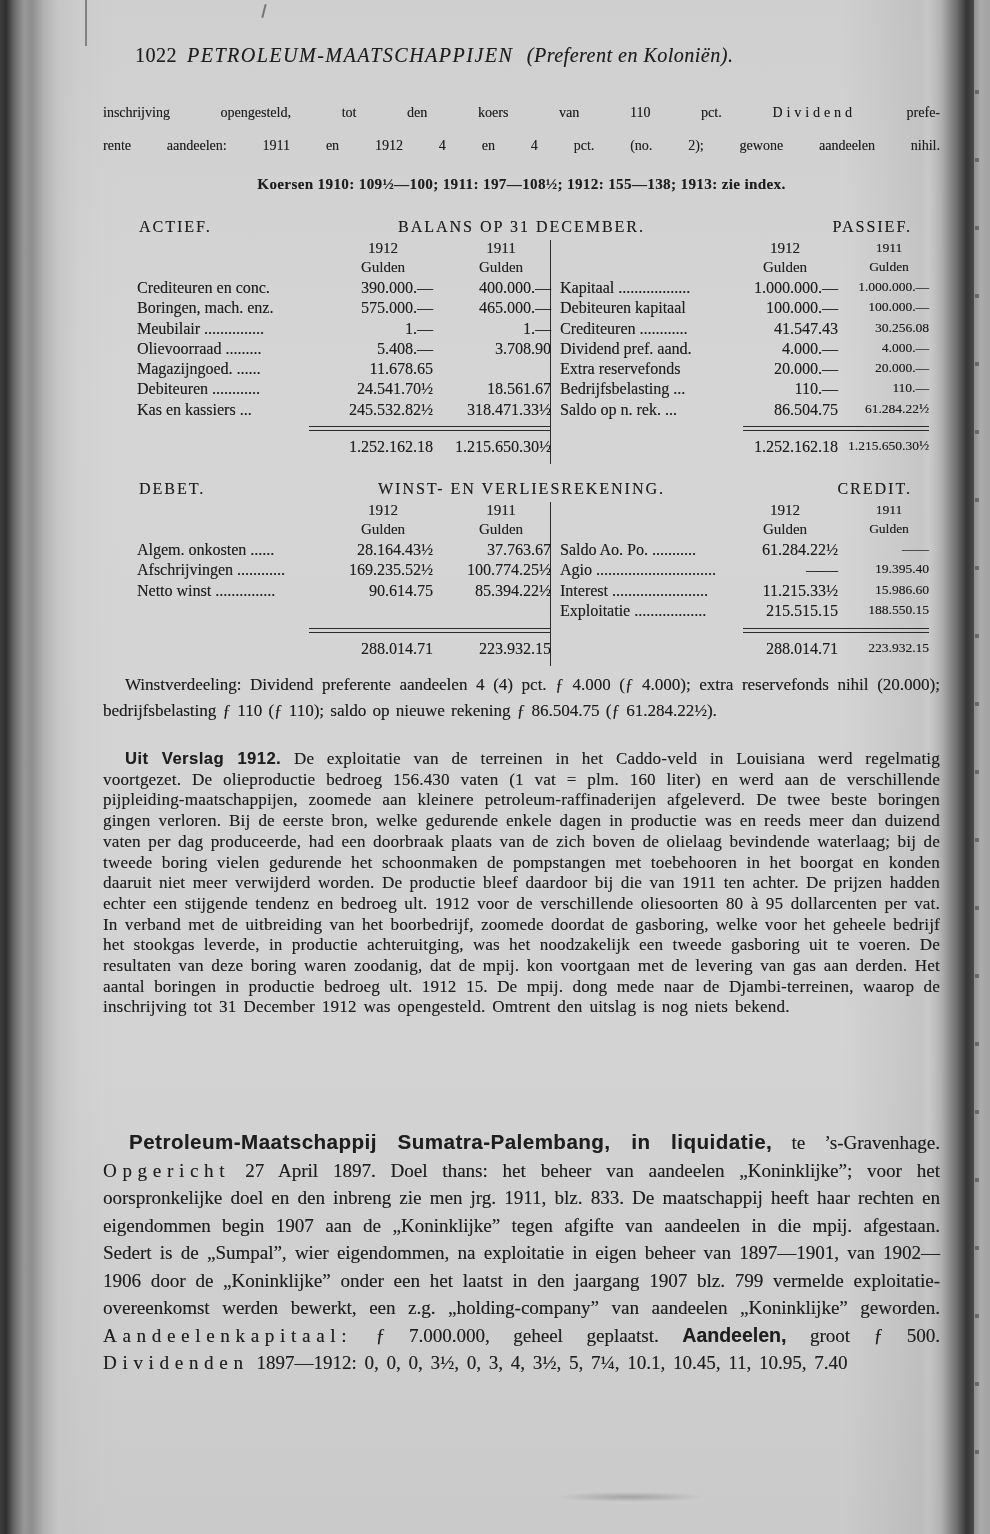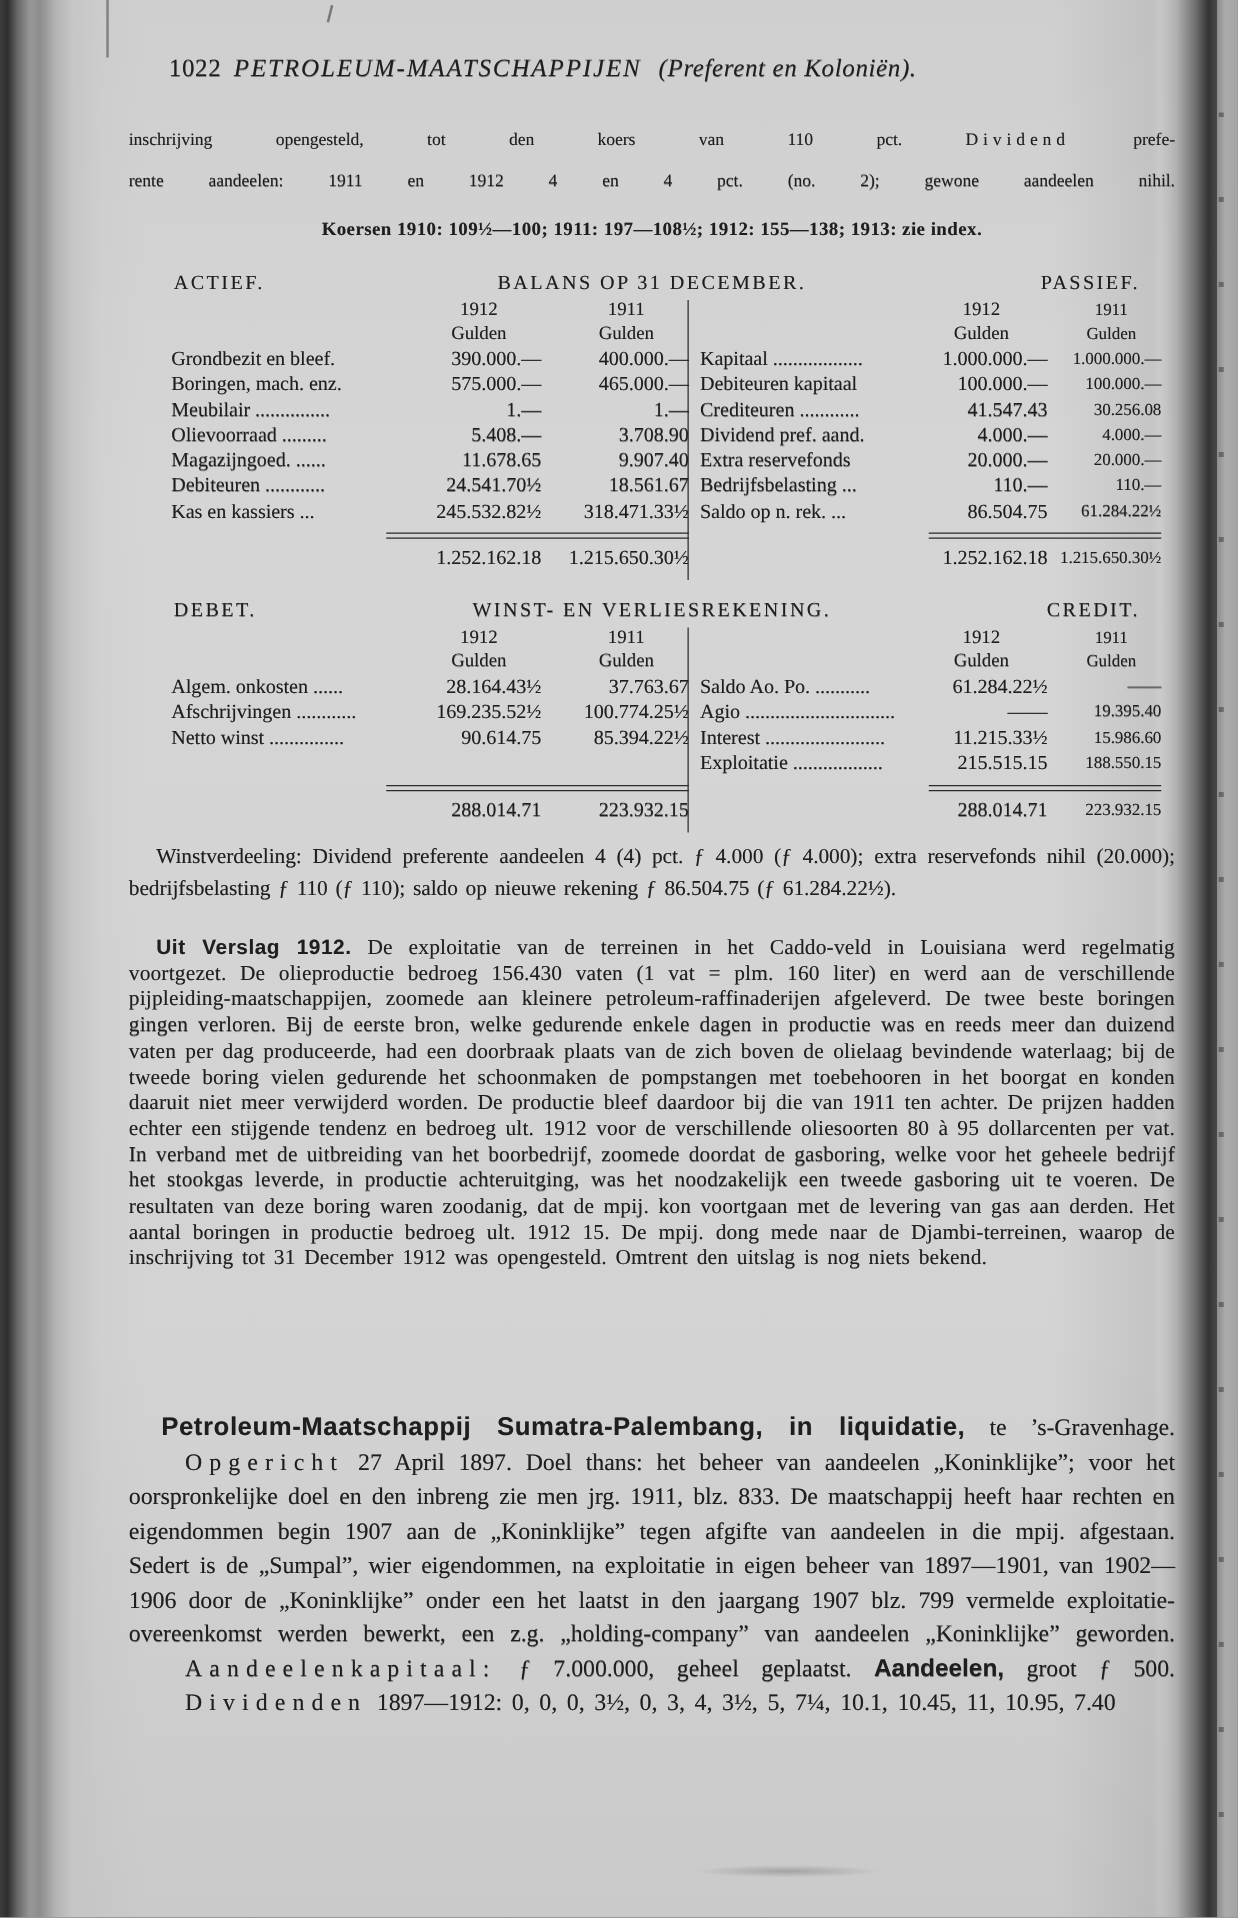--- a/index.html
+++ b/index.html
@@ -68,21 +68,21 @@
   
   .winstv{position:absolute;left:0;top:672px;width:837px;margin:0;font-size:17px;line-height:25.5px;
     text-align:justify;text-indent:22px;word-spacing:2px;}
   .verslag{position:absolute;left:0;top:748px;width:837px;margin:0;font-size:17px;line-height:20.7px;
     text-align:justify;text-indent:22px;word-spacing:2.5px;letter-spacing:0.2px;}
   .vhead{font-family:"Liberation Sans",sans-serif;font-size:16.5px;letter-spacing:0.5px;}
   .company{position:absolute;left:0;top:1128px;width:837px;margin:0;font-size:19px;line-height:27.5px;
     text-align:justify;text-indent:26px;word-spacing:3px;}
   .coname{font-family:"Liberation Sans",sans-serif;font-size:20.5px;letter-spacing:0.5px;}
   .coname2{font-family:"Liberation Sans",sans-serif;font-size:19.5px;}
-  .sperr2{letter-spacing:0.3em;margin-left:45px;}
+  .sperr2{letter-spacing:0.3em;}
 </style>
 </head>
 <body>
 
 <div class="page">
   <div class="vignette"></div>
   <div class="edge-left"></div>
   <div class="edge-gutter"></div>
   <div class="edge-nextpage"></div>
   <div class="nextpage-marks"></div>
@@ -118,40 +118,39 @@
             <span class="y2">1911</span>
           </div>
         <div class="yrow">
             <span class="y1">Gulden</span>
             <span class="y2">Gulden</span>
           </div>
         <div class="rows">
           <div class="row">
               <span class="c1">390.000.—</span>
               <span class="c2">400.000.—</span>
-              <span class="lab">Grondbezit en bleef.</span>
+              <span class="lab">Crediteuren en conc.</span>
             </div>
           <div class="row">
               <span class="c1">575.000.—</span>
               <span class="c2">465.000.—</span>
               <span class="lab">Boringen, mach. enz.</span>
             </div>
           <div class="row">
               <span class="c1">1.—</span>
               <span class="c2">1.—</span>
               <span class="lab">Meubilair ...............</span>
             </div>
           <div class="row">
               <span class="c1">5.408.—</span>
               <span class="c2">3.708.90</span>
               <span class="lab">Olievoorraad .........</span>
             </div>
           <div class="row">
               <span class="c1">11.678.65</span>
-              <span class="c2">9.907.40</span>
               <span class="lab">Magazijngoed. ......</span>
             </div>
           <div class="row">
               <span class="c1">24.541.70½</span>
               <span class="c2">18.561.67</span>
               <span class="lab">Debiteuren ............</span>
             </div>
           <div class="row">
               <span class="c1">245.532.82½</span>
               <span class="c2">318.471.33½</span>

